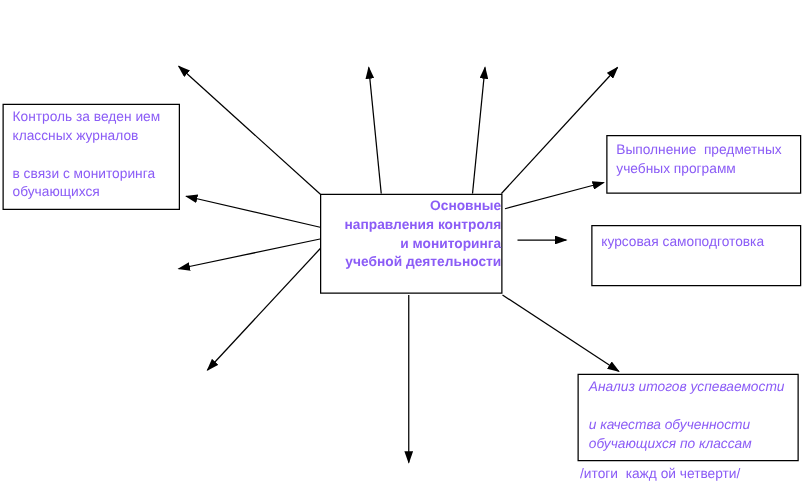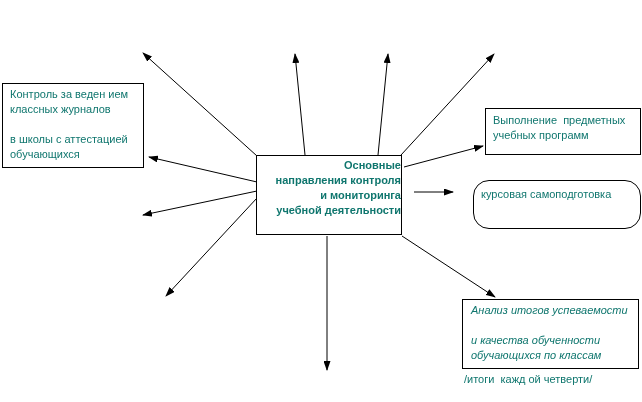--- a/index.html
+++ b/index.html
@@ -2,21 +2,21 @@
 <html><head>
 <meta charset="utf-8">
 <style>
   html, body { margin: 0; padding: 0; background: #ffffff; }
   .canvas {
     position: relative;
     width: 642px;
     height: 402px;
     background: #ffffff;
     font-family: "Liberation Sans", sans-serif;
-    color: #0f766e;
+    color: #8b5cf6;
     overflow: hidden;
   }
   .arrows {
     position: absolute;
     left: 0; top: 0;
     width: 642px; height: 402px;
   }
   .box {
     position: absolute;
     box-sizing: border-box;
@@ -39,21 +39,20 @@
     left: 2px; top: 83px; width: 142px; height: 85px;
     padding: 3px 4px 0 7px;
   }
   .box-programs {
     left: 485px; top: 108px; width: 156px; height: 47px;
     padding: 4px 16px 0 7px;
   }
   .box-selftrain {
     left: 473px; top: 180px; width: 168px; height: 49px;
     padding: 6px 4px 0 7px;
-    border-radius: 16px;
   }
   .box-analysis {
     left: 462px; top: 299px; width: 177px; height: 70px;
     padding: 3px 4px 0 8px;
     font-style: italic;
   }
   .caption {
     position: absolute;
     left: 464px; top: 372px;
     font-size: 11px;
@@ -82,21 +81,21 @@
     <line x1="327" y1="236" x2="327" y2="370" stroke="#000" stroke-width="1" marker-end="url(#ah)"></line>
     <line x1="257" y1="182" x2="149" y2="157" stroke="#000" stroke-width="1" marker-end="url(#ah)"></line>
     <line x1="257" y1="191" x2="143" y2="215" stroke="#000" stroke-width="1" marker-end="url(#ah)"></line>
     <line x1="257" y1="198" x2="166" y2="296" stroke="#000" stroke-width="1" marker-end="url(#ah)"></line>
   </svg>
 
   <div class="box box-journal">
     <div class="tl">Контроль за веден ием</div>
     <div class="tl">классных журналов</div>
     <div class="tl"></div>
-    <div class="tl">в школы с аттестацией</div>
+    <div class="tl">в связи с мониторинга</div>
     <div class="tl">обучающихся</div>
   </div>
 
   <div class="box box-center">
     <div class="tl">Основные</div>
     <div class="tl">направления контроля</div>
     <div class="tl">и мониторинга</div>
     <div class="tl">учебной деятельности</div>
   </div>
 

